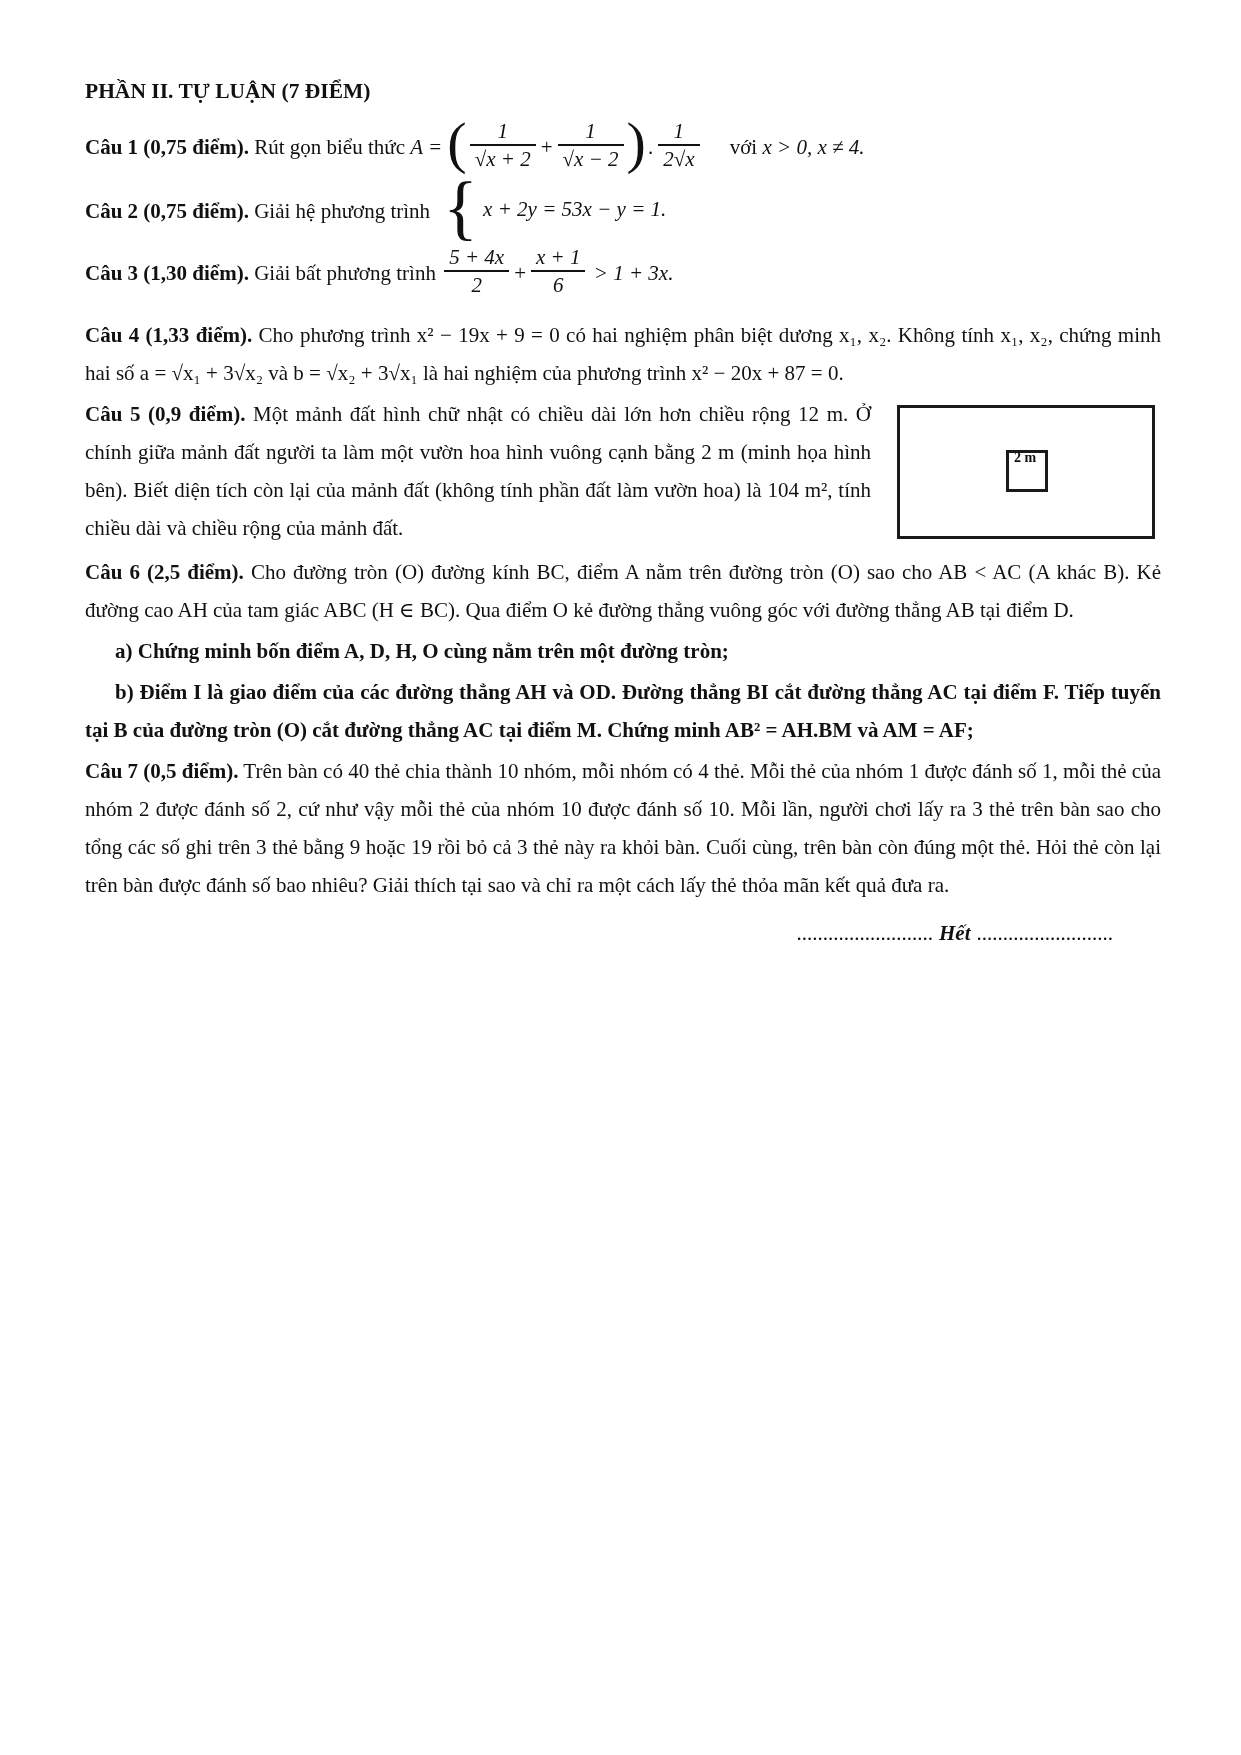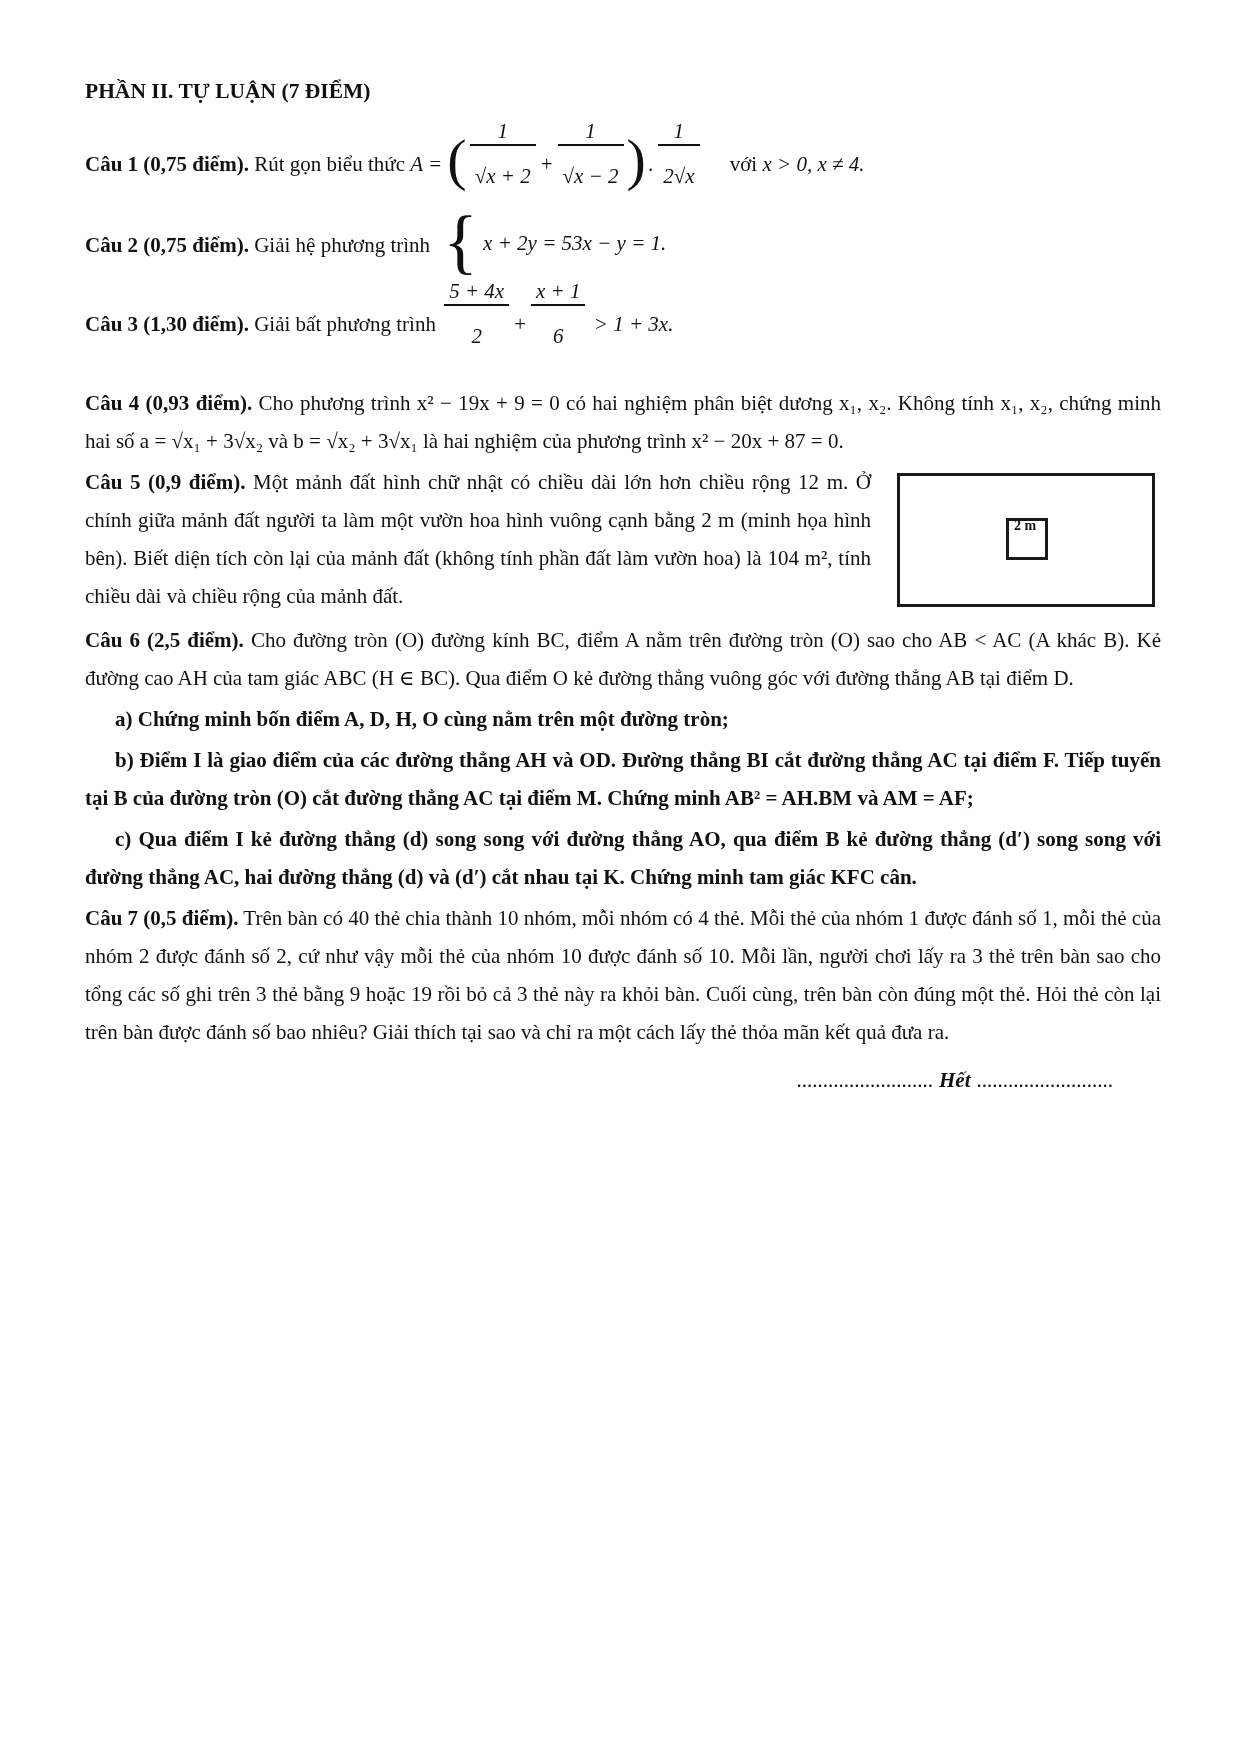--- a/index.html
+++ b/index.html
@@ -48,21 +48,21 @@
     display: inline-block;
     text-align: center;
     vertical-align: middle;
     font-style: italic;
     line-height: 26px;
     margin: 0 3px;
     position: relative;
     top: -2px;
   }
   .frac .num { display: block; padding: 0 5px; }
-  .frac .den { display: block; padding: 17px 5px; border-top: 2px solid #111; }
+  .frac .den { display: block; padding: 0 5px; border-top: 2px solid #111; }
   .op { display: inline-block; margin: 0 2px; }
   .bigparen {
     display: inline-block;
     font-size: 58px;
     font-weight: 300;
     vertical-align: middle;
     line-height: 0;
     position: relative;
     top: -4px;
   }
@@ -153,21 +153,21 @@
   </div>
 
   <div class="mathrow">
     <span class="qlabel">Câu 3 (1,30 điểm).</span>
     <span>Giải bất phương trình</span>
     <span class="frac"><span class="num">5 + 4x</span><span class="den">2</span></span><span class="op">+</span><span class="frac"><span class="num">x + 1</span><span class="den">6</span></span>
     <span class="mi">&gt; 1 + 3x.</span>
   </div>
 
   <p class="para">
-    <span class="qlabel">Câu 4 (0,93 điểm).</span>
+    <span class="qlabel">Câu 4 (1,33 điểm).</span>
     <span>Cho phương trình x² − 19x + 9 = 0 có hai nghiệm phân biệt dương x₁, x₂. Không tính x₁, x₂, chứng minh hai số a = √x₁ + 3√x₂ và b = √x₂ + 3√x₁ là hai nghiệm của phương trình x² − 20x + 87 = 0.</span>
   </p>
 
   <div>
     <div class="garden-figure">
       <div class="figure-label">2 m</div>
       <div class="garden-square"></div>
     </div>
     <p class="para">
       <span class="qlabel">Câu 5 (0,9 điểm).</span>
@@ -175,21 +175,20 @@
     </p>
     <div class="clear"></div>
   </div>
 
   <p class="para">
     <span class="qlabel">Câu 6 (2,5 điểm).</span>
     <span>Cho đường tròn (O) đường kính BC, điểm A nằm trên đường tròn (O) sao cho AB &lt; AC (A khác B). Kẻ đường cao AH của tam giác ABC (H ∈ BC). Qua điểm O kẻ đường thẳng vuông góc với đường thẳng AB tại điểm D.</span>
   </p>
   <p class="part">a) Chứng minh bốn điểm A, D, H, O cùng nằm trên một đường tròn;</p>
   <p class="part">b) Điểm I là giao điểm của các đường thẳng AH và OD. Đường thẳng BI cắt đường thẳng AC tại điểm F. Tiếp tuyến tại B của đường tròn (O) cắt đường thẳng AC tại điểm M. Chứng minh AB² = AH.BM và AM = AF;</p>
-  <p class="part">c) Qua điểm I kẻ đường thẳng (d) song song với đường thẳng AO, qua điểm B kẻ đường thẳng (d′) song song với đường thẳng AC, hai đường thẳng (d) và (d′) cắt nhau tại K. Chứng minh tam giác KFC cân.</p>
 
   <p class="para">
     <span class="qlabel">Câu 7 (0,5 điểm).</span>
     <span>Trên bàn có 40 thẻ chia thành 10 nhóm, mỗi nhóm có 4 thẻ. Mỗi thẻ của nhóm 1 được đánh số 1, mỗi thẻ của nhóm 2 được đánh số 2, cứ như vậy mỗi thẻ của nhóm 10 được đánh số 10. Mỗi lần, người chơi lấy ra 3 thẻ trên bàn sao cho tổng các số ghi trên 3 thẻ bằng 9 hoặc 19 rồi bỏ cả 3 thẻ này ra khỏi bàn. Cuối cùng, trên bàn còn đúng một thẻ. Hỏi thẻ còn lại trên bàn được đánh số bao nhiêu? Giải thích tại sao và chỉ ra một cách lấy thẻ thỏa mãn kết quả đưa ra.</span>
   </p>
 
   <div class="end-marker">
     <span>..........................</span><span class="end-word">Hết</span><span>..........................</span>
   </div>
 

